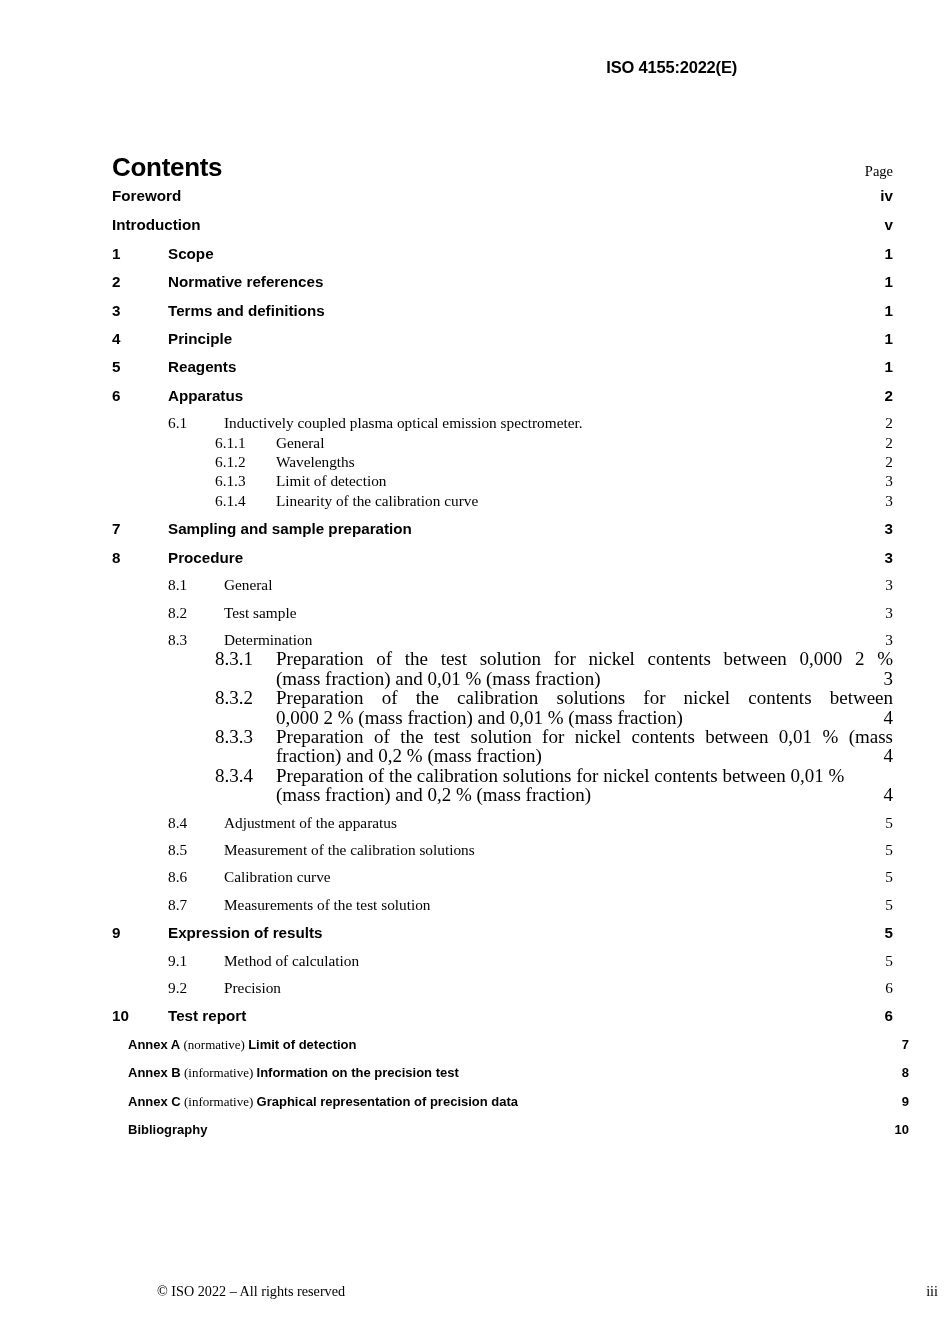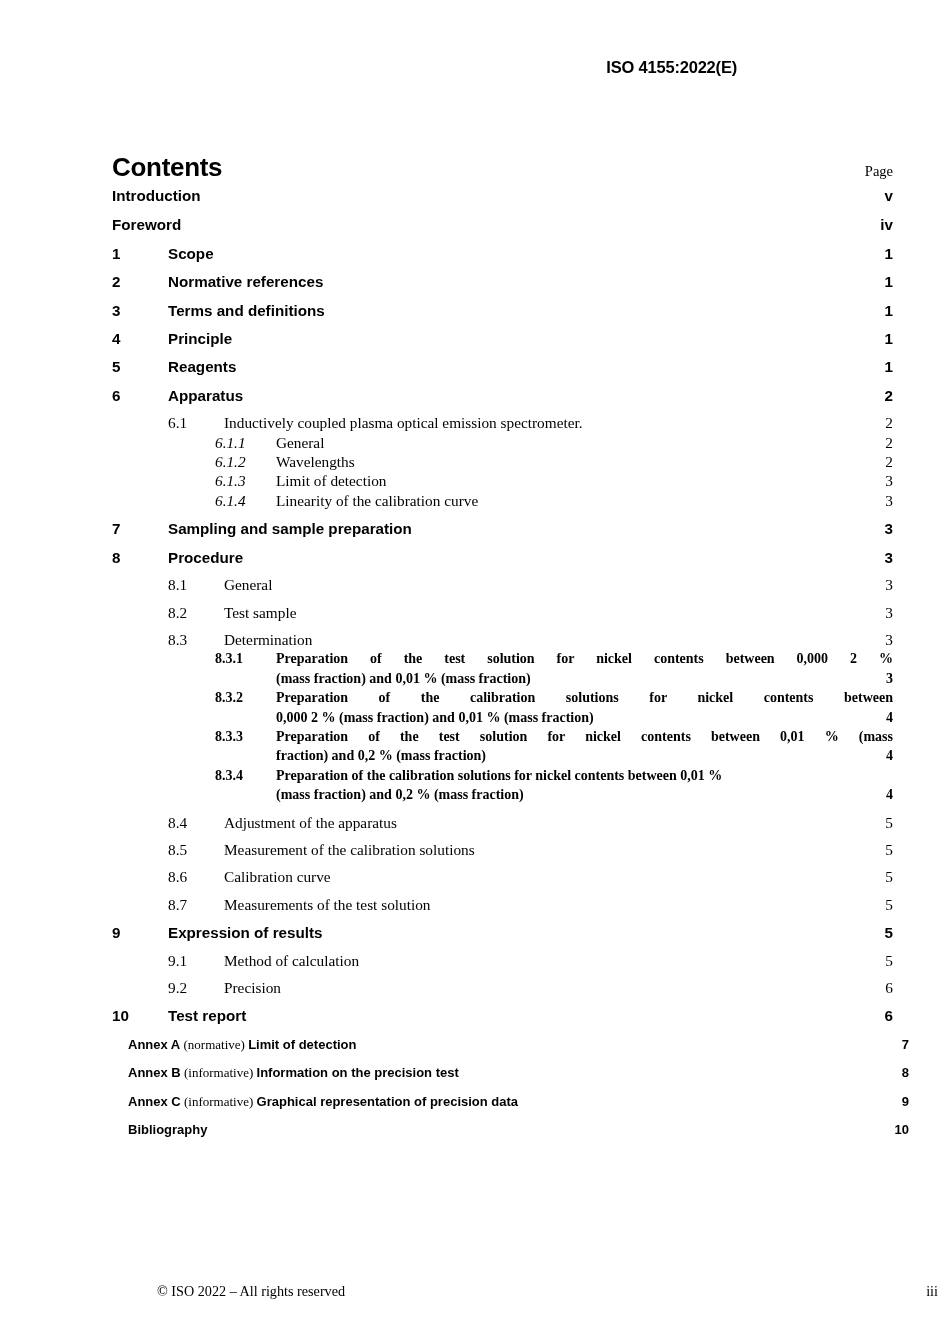--- a/index.html
+++ b/index.html
@@ -137,21 +137,21 @@
   }
   .lvl2 .num { width: 56px; margin-left: 56px; }
 
   
   .lvl3 {
     font-family: "Liberation Serif", serif;
     font-weight: normal;
     font-size: 15.3px;
     margin-top: 0px;
   }
-  .lvl3 .num { width: 61px; margin-left: 103px; font-style: italic; }
+  .lvl3 .num { width: 61px; margin-left: 103px; }
 
   
   .annex {
     font-family: "Liberation Sans", sans-serif;
     font-weight: bold;
     font-size: 13px;
     margin-top: 9px;
     margin-left: 16px;
   }
   .annex .num { width: 0px; }
@@ -160,23 +160,22 @@
     font-family: "Liberation Serif", serif;
     font-weight: normal;
   }
 
   
   .toc-wrap {
     position: relative;
     display: flex;
     width: 781px;
     font-family: "Liberation Serif", serif;
-    font-size: 14px;
+    font-size: 19px;
     line-height: 19.4px;
-    font-weight: bold;
   }
   .toc-wrap .num {
     flex: 0 0 61px;
     margin-left: 103px;
     white-space: nowrap;
   }
   .toc-wrap .wbody {
     flex: 1 1 auto;
     min-width: 0;
     position: relative;
@@ -237,32 +236,32 @@
 
   <div class="contents-row">
     <div class="contents-title">Contents</div>
     <div class="page-label">Page</div>
   </div>
 
   <div class="toc" id="toc">
       <div class="toc-entry front">
         <span class="num"></span>
         <span class="body">
-          <span class="title">Introduction</span>
-          <span class="leader"></span>
-        </span>
-        <span class="pg">v</span>
+          <span class="title">Foreword</span>
+          <span class="leader"></span>
+        </span>
+        <span class="pg">iv</span>
       </div>
       <div class="toc-entry front">
         <span class="num"></span>
         <span class="body">
-          <span class="title">Foreword</span>
-          <span class="leader"></span>
-        </span>
-        <span class="pg">iv</span>
+          <span class="title">Introduction</span>
+          <span class="leader"></span>
+        </span>
+        <span class="pg">v</span>
       </div>
       <div class="toc-entry lvl1">
         <span class="num">1</span>
         <span class="body">
           <span class="title">Scope</span>
           <span class="leader"></span>
         </span>
         <span class="pg">1</span>
       </div>
       <div class="toc-entry lvl1">

